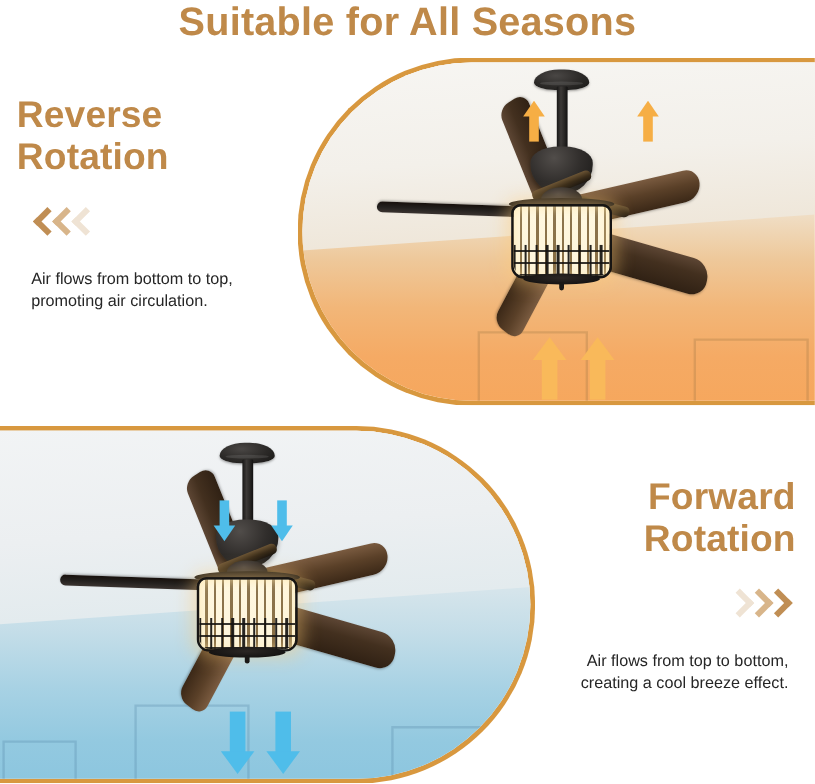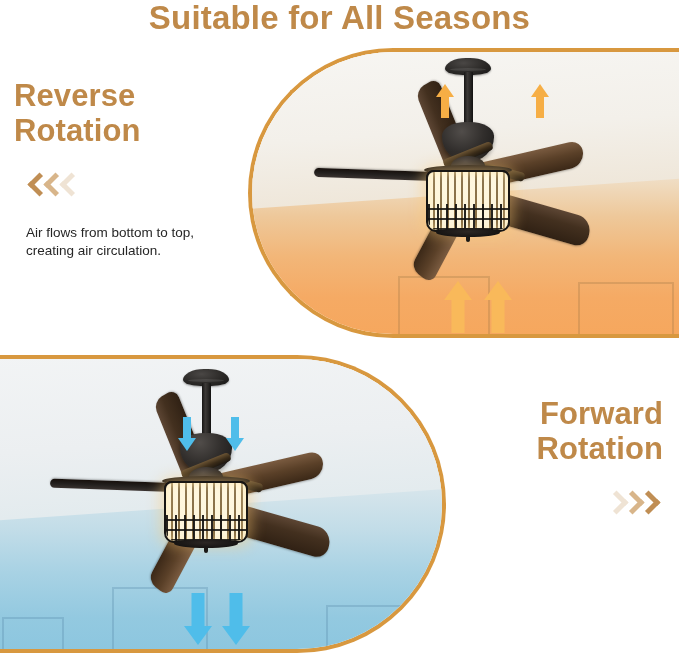--- a/index.html
+++ b/index.html
@@ -380,28 +380,30 @@
     <div class="rot-title">Reverse
 Rotation</div>
 
     <div class="chevrons chevrons-left">
       <span class="chev chev-l" style="color:#c08e54;"></span>
       <span class="chev chev-l" style="color:#d8b58a;"></span>
       <span class="chev chev-l" style="color:#efe3d4;"></span>
     </div>
 
     <div class="body-copy copy-left">Air flows from bottom to top,
-creating air circulation.</div>
+promoting air circulation.</div>
   </div>
 
   <div class="textblock block-right">
     <div class="rot-title">Forward
 Rotation</div>
 
     <div class="chevrons chevrons-right">
       <span class="chev chev-r" style="color:#efe3d4;"></span>
       <span class="chev chev-r" style="color:#d8b58a;"></span>
       <span class="chev chev-r" style="color:#c08e54;"></span>
     </div>
 
+    <div class="body-copy copy-right">Air flows from top to bottom,
+creating a cool breeze effect.</div>
   </div>
 
 </div>
 
 </body></html>

